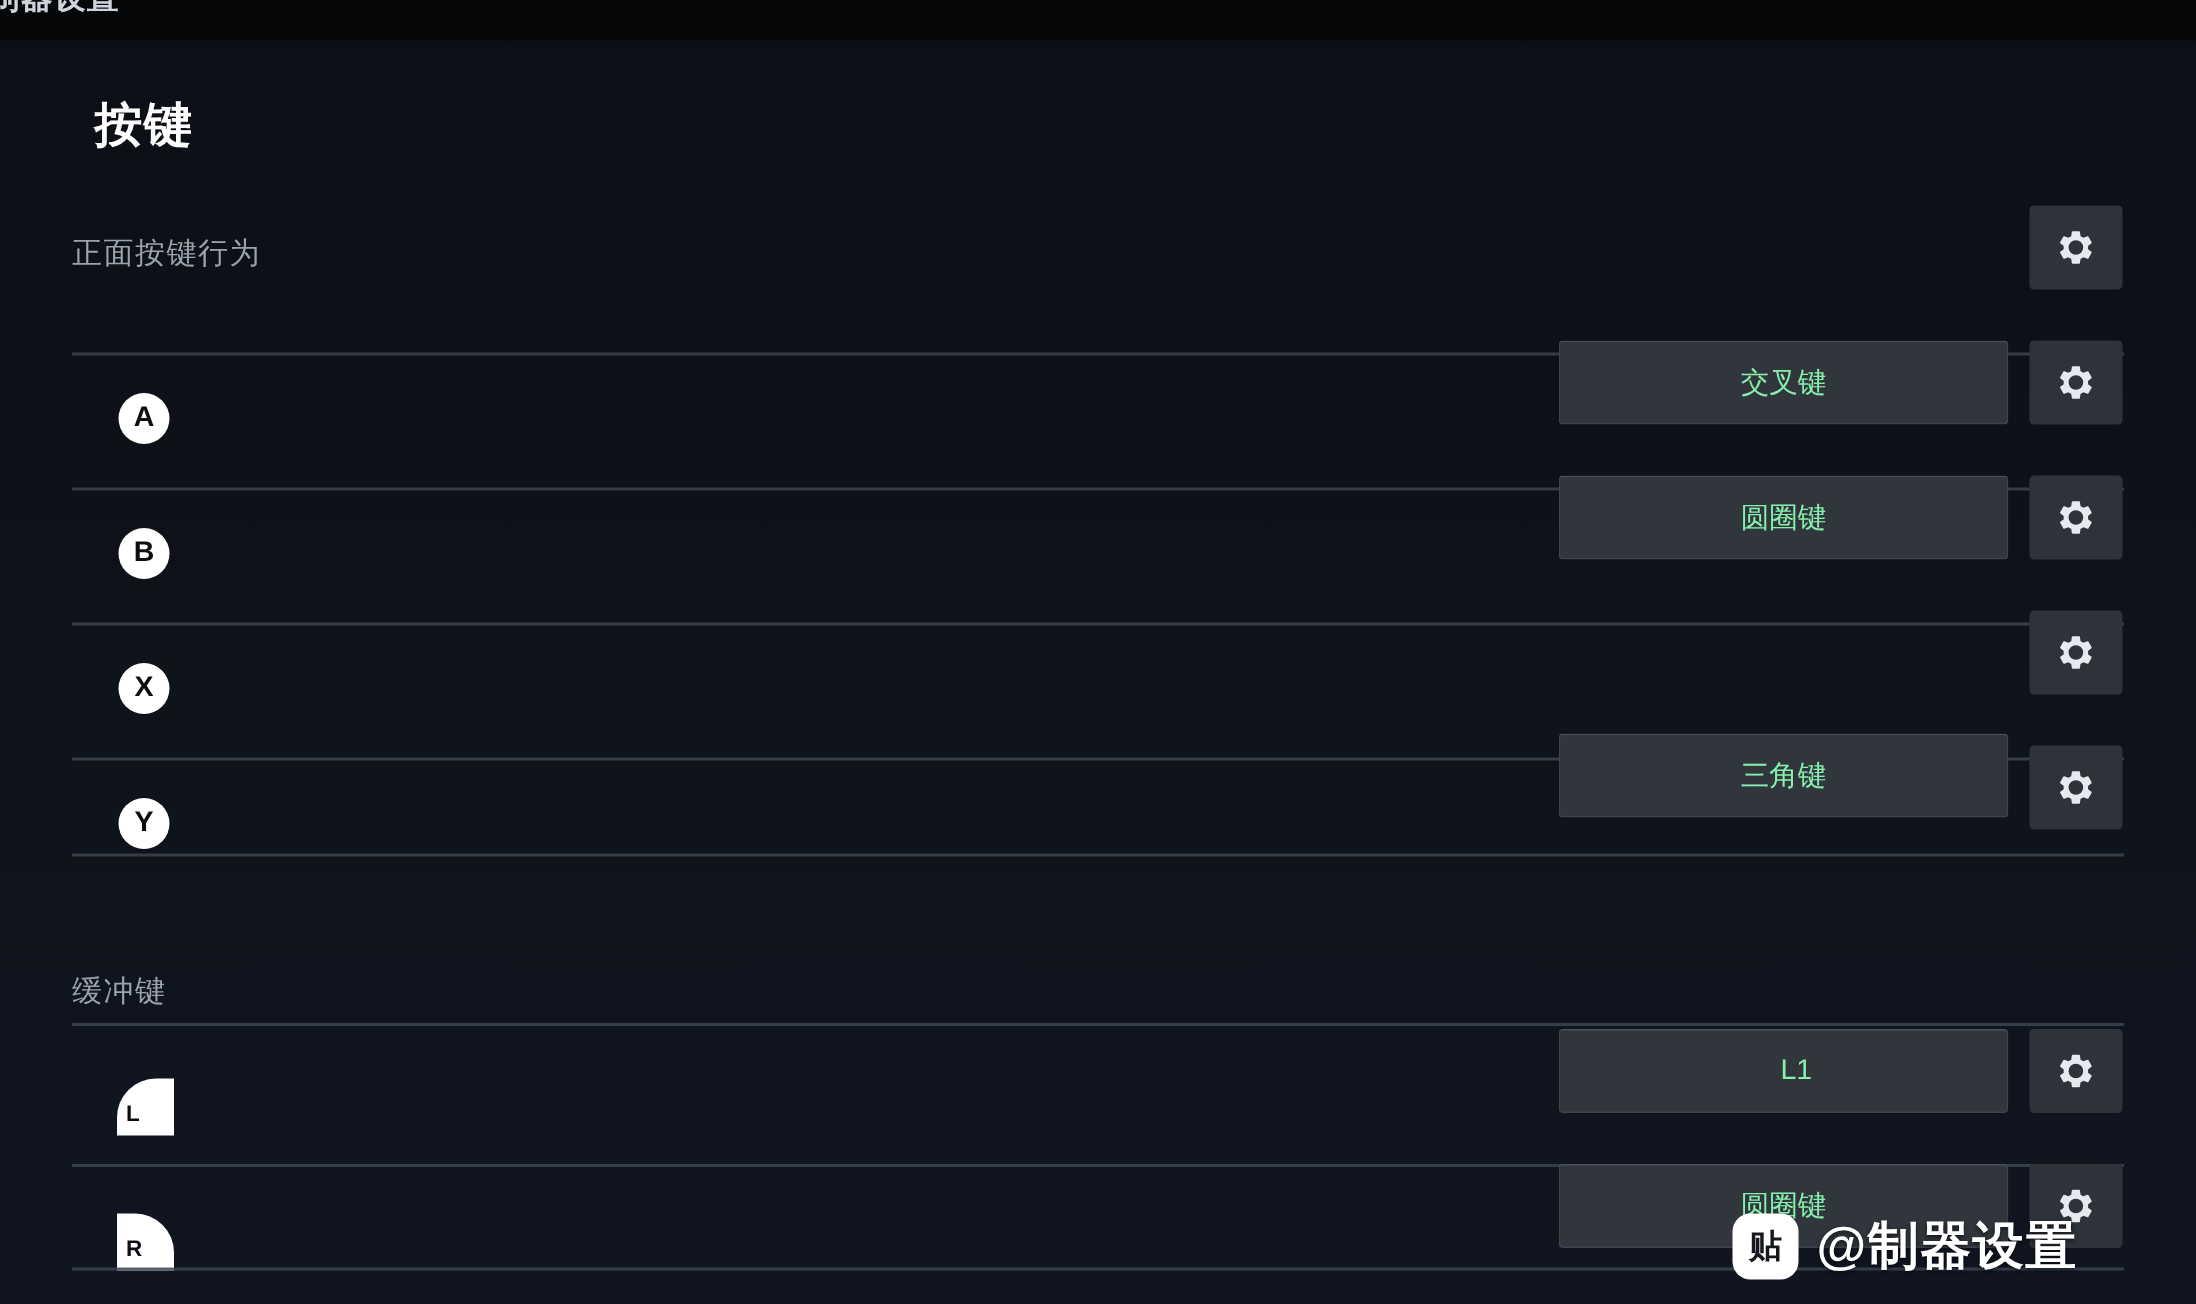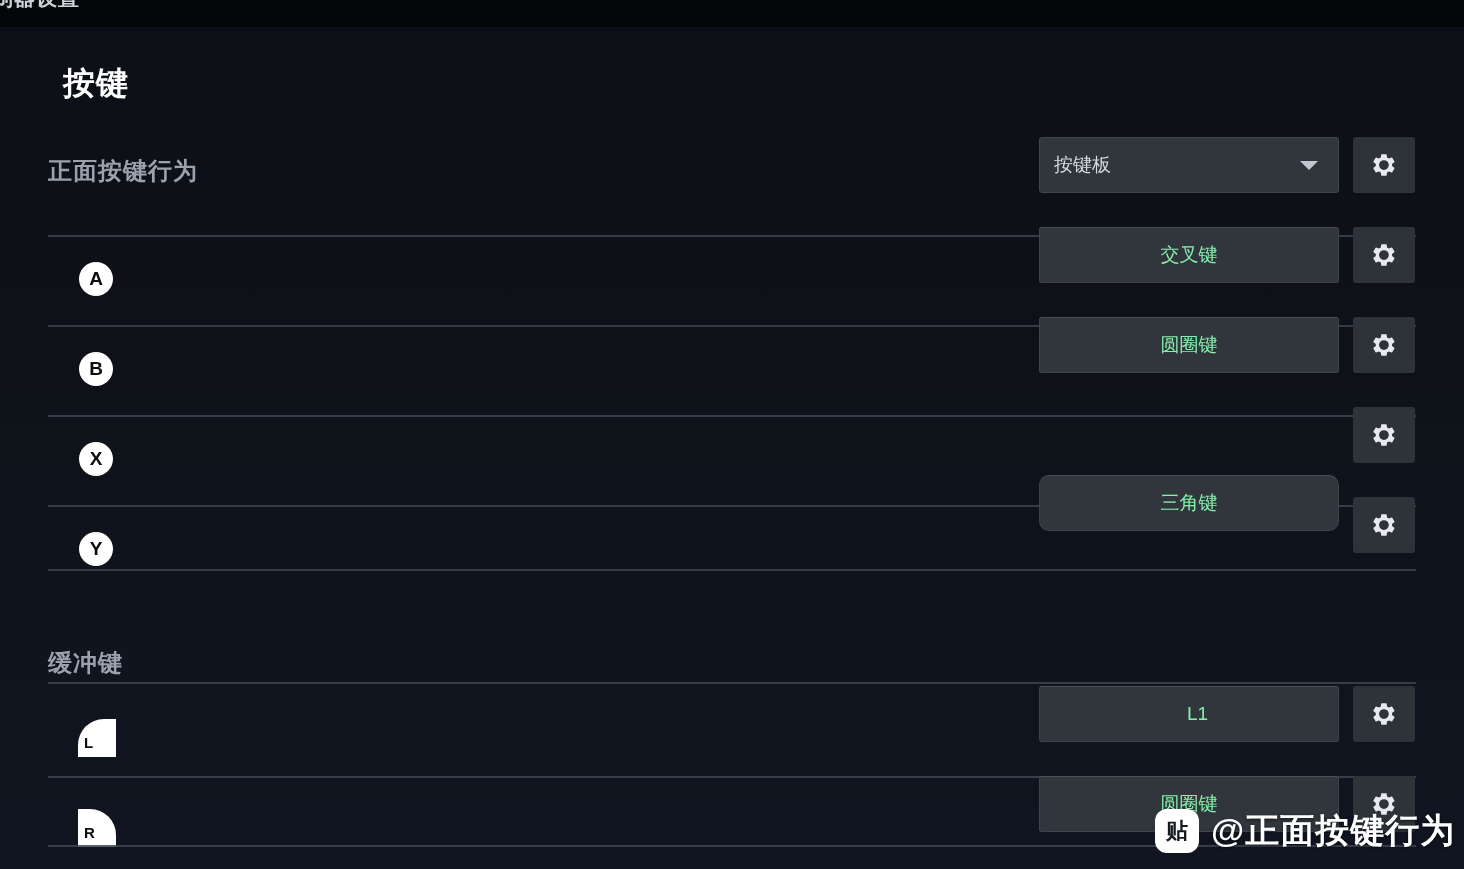--- a/index.html
+++ b/index.html
@@ -53,22 +53,22 @@
     font-size: 32px;
     font-weight: 700;
     color: #ffffff;
     letter-spacing: 1px;
     margin-left: 15px;
   }
 
   .row-label {
     position: absolute;
     left: 48px;
-    font-size: 24px;
-    font-weight: 700;
+    font-size: 20px;
+    font-weight: 400;
     color: #9aa2ae;
     letter-spacing: 1px;
   }
 
   .divider {
     position: absolute;
     left: 48px;
     width: 1368px;
     height: 2px;
     background: #3d4450;
@@ -207,24 +207,20 @@
   <div class="topbar">
     <div class="topbar-title">制器设置</div>
   </div>
 
   <div class="page">
 
     <div class="page-title">按键</div>
 
     <div class="row-label" style="top:128px;">正面按键行为</div>
 
-    <div class="dropdown" style="top:110px;">
-      <span class="dropdown-text">按键板</span>
-      <span class="caret"></span>
-    </div>
 
     <div class="gearbtn" style="top:110px;">
       <svg width="26" height="26" viewBox="0 0 24 24">
         <path fill="#e6eaef" d="M19.4 13c.04-.32.06-.66.06-1s-.02-.68-.07-1l2.11-1.63a.5.5 0 0 0 .12-.64l-2-3.46a.5.5 0 0 0-.6-.22l-2.49 1a7.3 7.3 0 0 0-1.73-1l-.38-2.65A.49.49 0 0 0 13.93 2h-4a.49.49 0 0 0-.49.42l-.38 2.65c-.63.26-1.2.6-1.73 1l-2.49-1a.49.49 0 0 0-.6.22l-2 3.46a.5.5 0 0 0 .12.64L4.47 11c-.05.32-.07.66-.07 1s.02.68.07 1l-2.11 1.63a.5.5 0 0 0-.12.64l2 3.46c.12.22.38.3.6.22l2.49-1c.52.4 1.1.74 1.73 1l.38 2.65c.04.24.25.42.49.42h4c.24 0 .45-.18.49-.42l.38-2.65c.63-.26 1.2-.6 1.73-1l2.49 1c.22.08.48 0 .6-.22l2-3.46a.5.5 0 0 0-.12-.64L19.4 13zm-7.47 3.5A4.5 4.5 0 1 1 16.43 12a4.5 4.5 0 0 1-4.5 4.5z"></path>
       </svg>
     </div>
 
     <div class="divider" style="top:208px;"></div>
 
     <div class="glyph-circle" style="top:235px;">A</div>
@@ -250,21 +246,21 @@
     <div class="glyph-circle" style="top:415px;">X</div>
     <div class="gearbtn" style="top:380px;">
       <svg width="26" height="26" viewBox="0 0 24 24">
         <path fill="#e6eaef" d="M19.4 13c.04-.32.06-.66.06-1s-.02-.68-.07-1l2.11-1.63a.5.5 0 0 0 .12-.64l-2-3.46a.5.5 0 0 0-.6-.22l-2.49 1a7.3 7.3 0 0 0-1.73-1l-.38-2.65A.49.49 0 0 0 13.93 2h-4a.49.49 0 0 0-.49.42l-.38 2.65c-.63.26-1.2.6-1.73 1l-2.49-1a.49.49 0 0 0-.6.22l-2 3.46a.5.5 0 0 0 .12.64L4.47 11c-.05.32-.07.66-.07 1s.02.68.07 1l-2.11 1.63a.5.5 0 0 0-.12.64l2 3.46c.12.22.38.3.6.22l2.49-1c.52.4 1.1.74 1.73 1l.38 2.65c.04.24.25.42.49.42h4c.24 0 .45-.18.49-.42l.38-2.65c.63-.26 1.2-.6 1.73-1l2.49 1c.22.08.48 0 .6-.22l2-3.46a.5.5 0 0 0-.12-.64L19.4 13zm-7.47 3.5A4.5 4.5 0 1 1 16.43 12a4.5 4.5 0 0 1-4.5 4.5z"></path>
       </svg>
     </div>
 
     <div class="divider" style="top:478px;"></div>
 
     <div class="glyph-circle" style="top:505px;">Y</div>
-    <div class="valbtn" style="top:448px;border-radius:10px;">三角键</div>
+    <div class="valbtn" style="top:462px;">三角键</div>
     <div class="gearbtn" style="top:470px;">
       <svg width="26" height="26" viewBox="0 0 24 24">
         <path fill="#e6eaef" d="M19.4 13c.04-.32.06-.66.06-1s-.02-.68-.07-1l2.11-1.63a.5.5 0 0 0 .12-.64l-2-3.46a.5.5 0 0 0-.6-.22l-2.49 1a7.3 7.3 0 0 0-1.73-1l-.38-2.65A.49.49 0 0 0 13.93 2h-4a.49.49 0 0 0-.49.42l-.38 2.65c-.63.26-1.2.6-1.73 1l-2.49-1a.49.49 0 0 0-.6.22l-2 3.46a.5.5 0 0 0 .12.64L4.47 11c-.05.32-.07.66-.07 1s.02.68.07 1l-2.11 1.63a.5.5 0 0 0-.12.64l2 3.46c.12.22.38.3.6.22l2.49-1c.52.4 1.1.74 1.73 1l.38 2.65c.04.24.25.42.49.42h4c.24 0 .45-.18.49-.42l.38-2.65c.63-.26 1.2-.6 1.73-1l2.49 1c.22.08.48 0 .6-.22l2-3.46a.5.5 0 0 0-.12-.64L19.4 13zm-7.47 3.5A4.5 4.5 0 1 1 16.43 12a4.5 4.5 0 0 1-4.5 4.5z"></path>
       </svg>
     </div>
 
     <div class="divider" style="top:542px;"></div>
 
     <div class="row-label" style="top:620px;">缓冲键</div>
 
@@ -287,16 +283,16 @@
         <path fill="#e6eaef" d="M19.4 13c.04-.32.06-.66.06-1s-.02-.68-.07-1l2.11-1.63a.5.5 0 0 0 .12-.64l-2-3.46a.5.5 0 0 0-.6-.22l-2.49 1a7.3 7.3 0 0 0-1.73-1l-.38-2.65A.49.49 0 0 0 13.93 2h-4a.49.49 0 0 0-.49.42l-.38 2.65c-.63.26-1.2.6-1.73 1l-2.49-1a.49.49 0 0 0-.6.22l-2 3.46a.5.5 0 0 0 .12.64L4.47 11c-.05.32-.07.66-.07 1s.02.68.07 1l-2.11 1.63a.5.5 0 0 0-.12.64l2 3.46c.12.22.38.3.6.22l2.49-1c.52.4 1.1.74 1.73 1l.38 2.65c.04.24.25.42.49.42h4c.24 0 .45-.18.49-.42l.38-2.65c.63-.26 1.2-.6 1.73-1l2.49 1c.22.08.48 0 .6-.22l2-3.46a.5.5 0 0 0-.12-.64L19.4 13zm-7.47 3.5A4.5 4.5 0 1 1 16.43 12a4.5 4.5 0 0 1-4.5 4.5z"></path>
       </svg>
     </div>
 
     <div class="divider" style="top:818px;"></div>
 
   </div>
 
   <div class="watermark">
     <div class="wm-badge">贴</div>
-    <div class="wm-text">@正面按键行为</div>
+    <div class="wm-text">@制器设置</div>
   </div>
 
 </div>
 
 </body></html>

